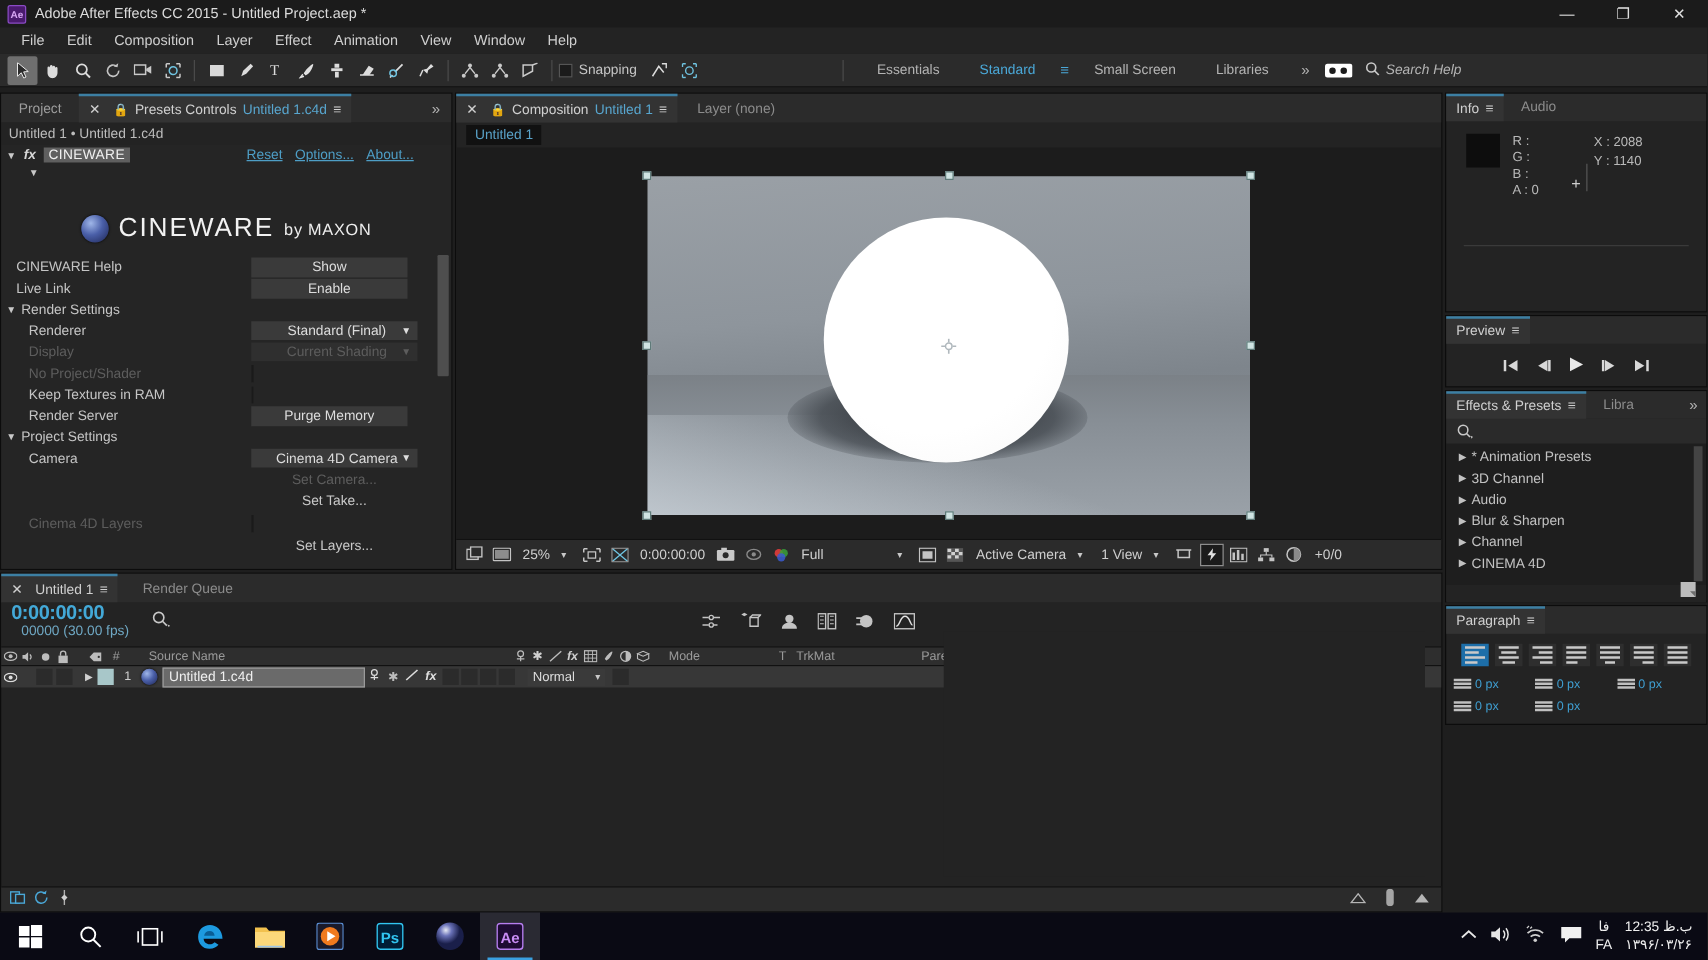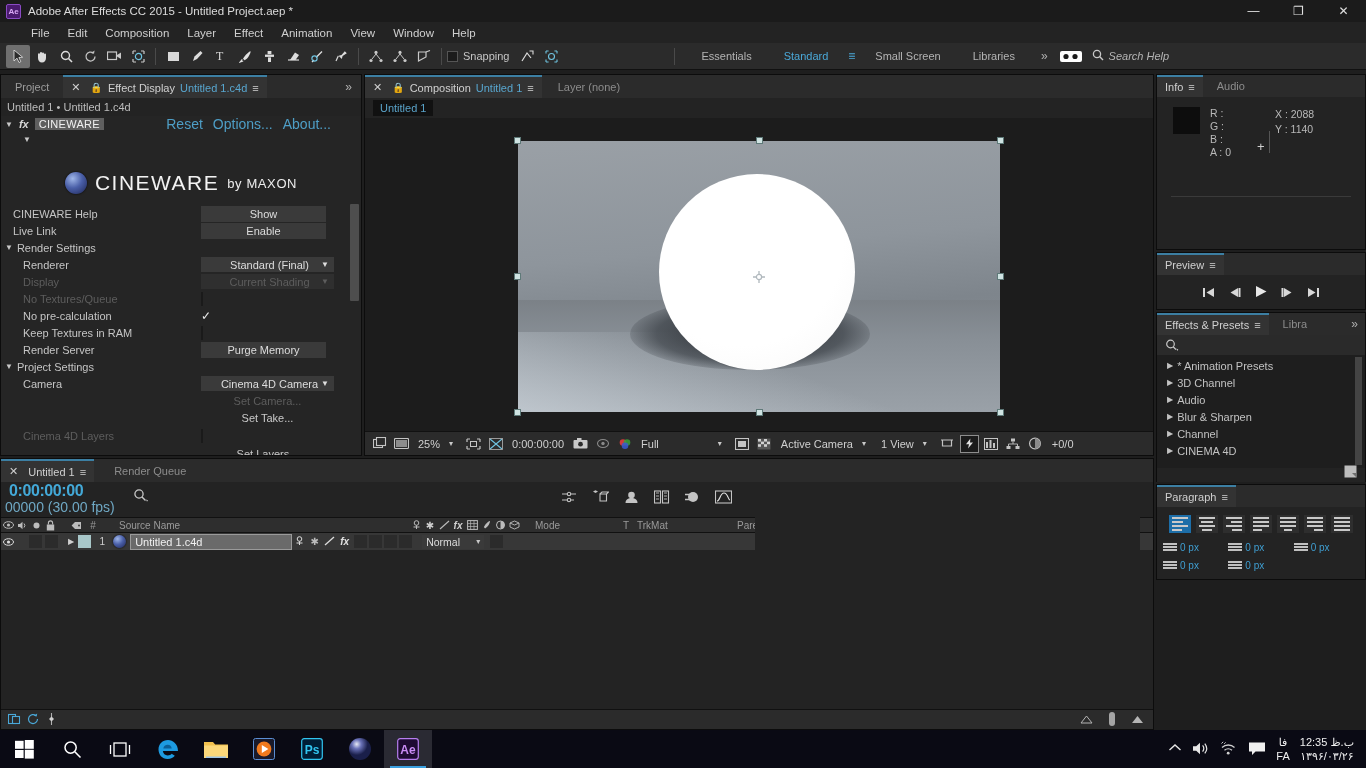--- a/index.html
+++ b/index.html
@@ -27,21 +27,21 @@
   .title-text { font-size: 11.5px; color: #dcdcdc; }
   .win-buttons { margin-left: auto; display: flex; height: 22px; }
   .win-btn {
     width: 45px; height: 22px; display: flex; align-items: center; justify-content: center;
     color: #e0e0e0; font-size: 12px;
   }
 
   
   .menubar {
     position: absolute; top: 22px; left: 0; width: 1366px; height: 21px;
-    background: #232323; display: flex; align-items: center; padding-left: 22px;
+    background: #232323; display: flex; align-items: center; padding-left: 8px;
   }
   .menu-item {
     padding: 3px 9px; font-size: 11.5px; color: #cfcfcf;
   }
 
   
   .toolbar {
     position: absolute; top: 43px; left: 0; width: 1366px; height: 27px;
     background: #2b2b2b; border-bottom: 1px solid #111;
     display: flex; align-items: center;
@@ -91,21 +91,21 @@
   .ec-head {
     height: 16px; display: flex; align-items: center; gap: 6px; padding-left: 4px;
     background: #252525;
   }
   .tri { font-size: 8px; color: #c8c8c8; }
   .fx-ico { font-style: italic; font-weight: bold; font-size: 11px; color: #d6d6d6; }
   .eff-name {
     background: #5f5f5f; color: #f0f0f0; padding: 0 4px; font-size: 11px; letter-spacing: .3px;
   }
   .ec-links { margin-left: auto; display: flex; gap: 10px; padding-right: 30px; }
-  .ec-links span { color: #4e9ec6; font-size: 14px; }
+  .ec-links span { color: #4e9ec6; font-size: 11px; text-decoration: underline; }
   .cine-banner {
     display: flex; align-items: center; justify-content: center;
     gap: 8px; height: 44px; margin-top: 16px;
   }
   .cine-orb {
     width: 22px; height: 22px; border-radius: 50%;
     background: radial-gradient(circle at 35% 30%, #9fb6e8 0%, #4a5fa8 45%, #1c2452 100%);
     box-shadow: 0 0 2px #000;
   }
   .cine-word { color: #f2f2f2; font-size: 21px; letter-spacing: 1.5px; }
@@ -206,21 +206,21 @@
     background: #232323; border: 1px solid #0c0c0c;
   }
   .tl-tabbar { height: 23px; background: #2b2b2b; display: flex; align-items: center; }
   .tl-tab {
     height: 23px; display: flex; align-items: center; gap: 5px; padding: 0 8px;
     background: #333; border-top: 2px solid #3c7fa3; font-size: 11px; color: #d0d0d0;
   }
   .tl-rq { padding: 0 20px; font-size: 11px; color: #8c8c8c; }
   .tl-head { height: 35px; display: flex; align-items: flex-start; background: #232323; position: relative; }
   .tc-big { color: #43a9d8; font-size: 16px; font-weight: bold; letter-spacing: -.4px; padding-left: 8px; }
-  .tc-sub { color: #6fa8c4; font-size: 14px; padding-left: 4px; margin-top: -1px; }
+  .tc-sub { color: #6fa8c4; font-size: 11px; padding-left: 16px; margin-top: -1px; }
   .tl-mini-ico { color: #c0c0c0; font-size: 12px; }
   .tl-toolrow { position: absolute; left: 560px; top: 7px; display: flex; gap: 14px; align-items: center; }
   .tl-colhead {
     height: 16px; background: #2e2e2e; border-top: 1px solid #111; border-bottom: 1px solid #111;
     display: flex; align-items: center; font-size: 10px; color: #9a9a9a;
   }
   .tl-layerrow { height: 17px; background: #373737; display: flex; align-items: center; }
   .eye { width: 14px; display:flex; align-items:center; justify-content:center; color: #cfcfcf; font-size: 10px; }
   .sw { width: 13px; height: 13px; background: #2b2b2b; }
   .lnum { width: 22px; text-align: center; font-size: 10px; color: #cfcfcf; }
@@ -463,21 +463,21 @@
     </div>
   </div>
 
   <div class="effect-panel">
     <div class="ec-tabbar">
       <div class="ec-tab-project">Project</div>
       <div class="ec-tab-active">
         <span class="x">✕</span>
         <span class="sq teal"></span>
         <span style="font-size:10px;color:#c5c5c5">🔒</span>
-        <span>Effect Display</span>
+        <span>Presets Controls</span>
         <span class="accent">Untitled 1.c4d</span>
         <span class="hamb">≡</span>
       </div>
       <div class="ec-more">»</div>
     </div>
 
     <div class="ec-breadcrumb">Untitled 1 • Untitled 1.c4d</div>
 
     <div class="ec-body">
       <div class="ec-head">
@@ -530,26 +530,22 @@
       <div class="prop-row">
         <div class="prop-label ind1 dim">Display</div>
         <div class="prop-val">
             <span class="dd dim">
               <span style="margin:0 auto">Current Shading</span>
               <span class="arr">▼</span>
             </span>
           </div>
       </div>
       <div class="prop-row">
-        <div class="prop-label ind1 dim">No Textures/Queue</div>
+        <div class="prop-label ind1 dim">No Project/Shader</div>
         <div class="prop-val"><span class="cbox dim"></span></div>
-      </div>
-      <div class="prop-row">
-        <div class="prop-label ind1">No pre-calculation</div>
-        <div class="prop-val"><span class="check">✓</span></div>
       </div>
       <div class="prop-row">
         <div class="prop-label ind1">Keep Textures in RAM</div>
         <div class="prop-val"><span class="cbox"></span></div>
       </div>
       <div class="prop-row">
         <div class="prop-label ind1">Render Server</div>
         <div class="prop-val">
             <span class="btn-wide">Purge Memory</span>
           </div>

